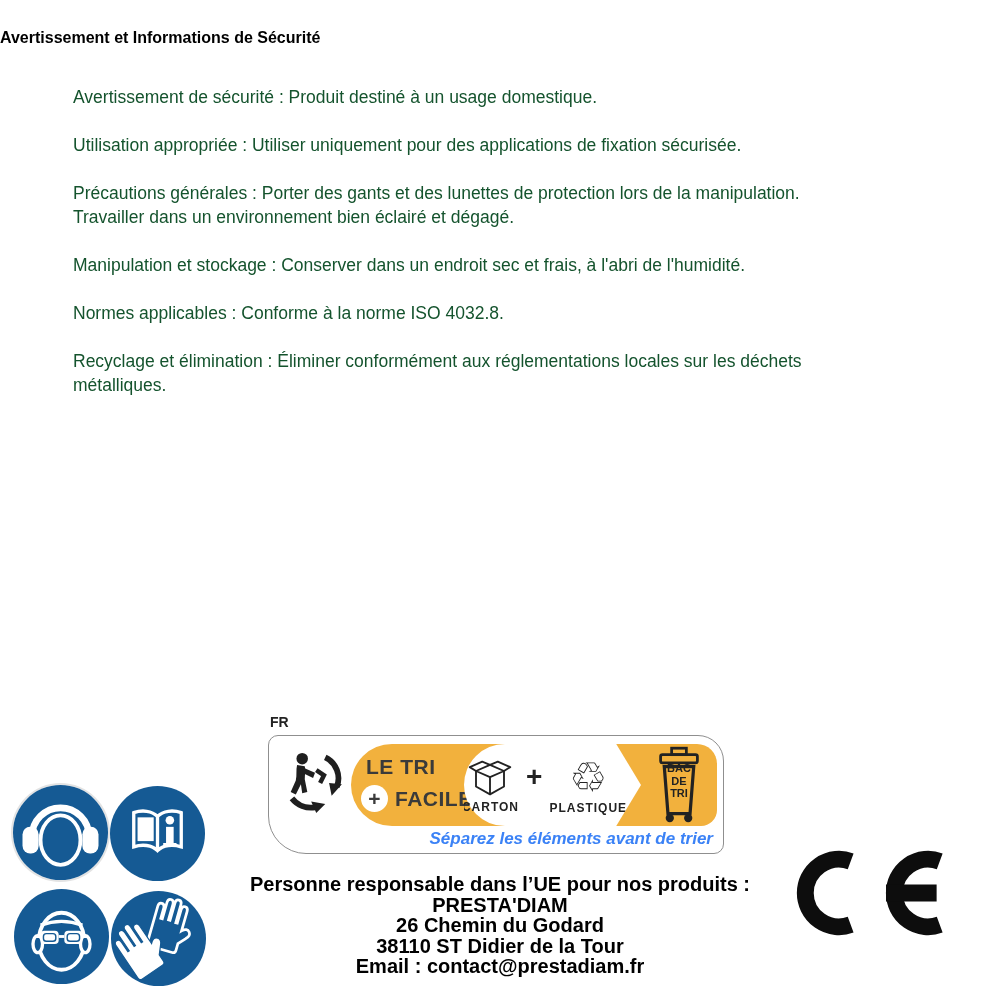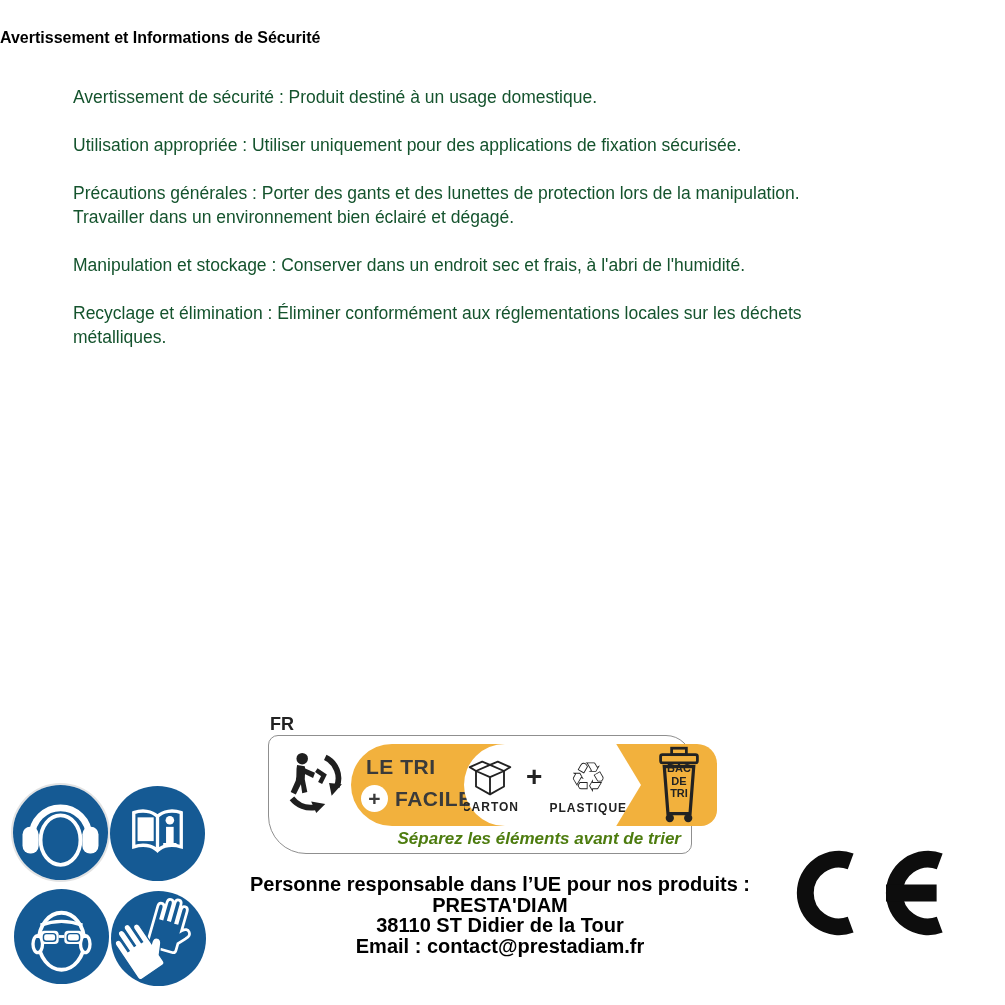--- a/index.html
+++ b/index.html
@@ -12,23 +12,23 @@
     position:absolute; top:29px; left:0; width:100%;
     font-size:16px; font-weight:bold; color:#000;
   }
   .body-text { position:absolute; top:85px; left:73px; width:900px; }
   .body-text p {
     font-size:17.5px; line-height:24px; margin-bottom:24px;
     white-space:pre-line; color:#14532d;
   }
 
   
-  .fr-label { position:absolute; left:270px; top:714px; font-size:18px; font-weight:bold; color:#222; }
+  .fr-label { position:absolute; left:270px; top:714px; font-size:14px; font-weight:bold; color:#222; }
   .banner {
-    position:absolute; left:268px; top:735px; width:424px; height:119px;
+    position:absolute; left:268px; top:735px; width:456px; height:119px;
     background:#fff; border:1.5px solid #8f8f8f;
     border-radius:10px 26px 10px 38px;
   }
   .triman-logo { position:absolute; left:14px; top:14px; width:64px; height:66px; }
   .yellow-band {
     position:absolute; left:82px; top:8px; width:366px; height:82px;
     background:#F2B13D; border-radius:41px 20px 16px 41px;
   }
   .letri { position:absolute; left:15px; top:11px; font-size:21px; font-weight:bold; color:#3a3a3a; letter-spacing:0.5px; }
   .facile-row { position:absolute; left:10px; top:41px; display:flex; align-items:center; }
@@ -50,21 +50,21 @@
   .mid-plus { font-size:28px; font-weight:bold; color:#222; margin-bottom:16px; }
   .recycle-glyph { font-family:"DejaVu Sans", sans-serif; font-size:42px; line-height:44px; color:#222; }
   .bin { position:absolute; right:15px; top:1px; width:46px; height:80px; }
   .bin svg { position:absolute; left:0; top:0; }
   .bin-text {
     position:absolute; left:0; top:17px; width:100%;
     text-align:center; font-size:11px; line-height:12.5px; font-weight:bold; color:#222;
   }
   .tagline {
     position:absolute; right:10px; top:93px; font-size:17px; font-style:italic;
-    font-weight:600; color:#4d7c0f; white-space:nowrap;
+    font-weight:600; color:#3b82f6; white-space:nowrap;
   }
 
   
   .iso-icon { position:absolute; width:95px; height:95px; }
   .icon-ear { left:13px; top:785px; border-radius:50%; box-shadow:0 0 0 2px #e3e3e3; }
   .icon-book { left:110px; top:786px; }
   .icon-goggles { left:14px; top:889px; }
   .icon-gloves { left:111px; top:891px; }
 
   
@@ -82,20 +82,21 @@
 <div class="page">
 
   <div class="title">Avertissement et Informations de Sécurité</div>
 
   <div class="body-text">
     <p>Avertissement de sécurité : Produit destiné à un usage domestique.</p>
     <p>Utilisation appropriée : Utiliser uniquement pour des applications de fixation sécurisée.</p>
     <p>Précautions générales : Porter des gants et des lunettes de protection lors de la manipulation.
 Travailler dans un environnement bien éclairé et dégagé.</p>
     <p>Manipulation et stockage : Conserver dans un endroit sec et frais, à l'abri de l'humidité.</p>
+    <p>Normes applicables : Conforme à la norme ISO 4032.8.</p>
     <p>Recyclage et élimination : Éliminer conformément aux réglementations locales sur les déchets
 métalliques.</p>
   </div>
 
   <div class="fr-label">FR</div>
 
   <div class="banner">
 
     <svg class="triman-logo" viewBox="0 0 100 100">
       <g fill="#1f1f1f" stroke="none">
@@ -202,20 +203,21 @@
       </g>
       <g transform="translate(8,28) rotate(-34 25 35) scale(0.85)">
         <path d="M6 66 L6 18 Q6 13 10 13 Q14 13 14 18 L14 32 L16 32 L16 10 Q16 5 20 5 Q24 5 24 10 L24 31 L26 31 L26 8 Q26 3 30 3 Q34 3 34 8 L34 32 L36 32 L36 14 Q36 9 40 9 Q44 9 44 14 L44 40 Q50 34 54 39 Q57 43 52 48 L44 57 L44 66 Q44 70 40 70 L10 70 Q6 70 6 66 Z" fill="#ffffff" stroke="#155A94" stroke-width="1.5"></path>
       </g>
     </svg>
   </div>
 
   <div class="contact">
     <div>Personne responsable dans l’UE pour nos produits :</div>
     <div>PRESTA'DIAM</div>
+    <div>26 Chemin du Godard</div>
     <div>38110 ST Didier de la Tour</div>
     <div>Email : contact@prestadiam.fr</div>
   </div>
 
   <svg class="ce-mark" viewBox="0 0 160 96">
     <path d="M58.3 14.2 A36 36 0 1 0 58.3 81.8" fill="none" stroke="#0d0d0d" stroke-width="18"></path>
     <path d="M153.3 14.2 A36 36 0 1 0 153.3 81.8" fill="none" stroke="#0d0d0d" stroke-width="18"></path>
     <path d="M96 48 H150" stroke="#0d0d0d" stroke-width="18"></path>
   </svg>
 

